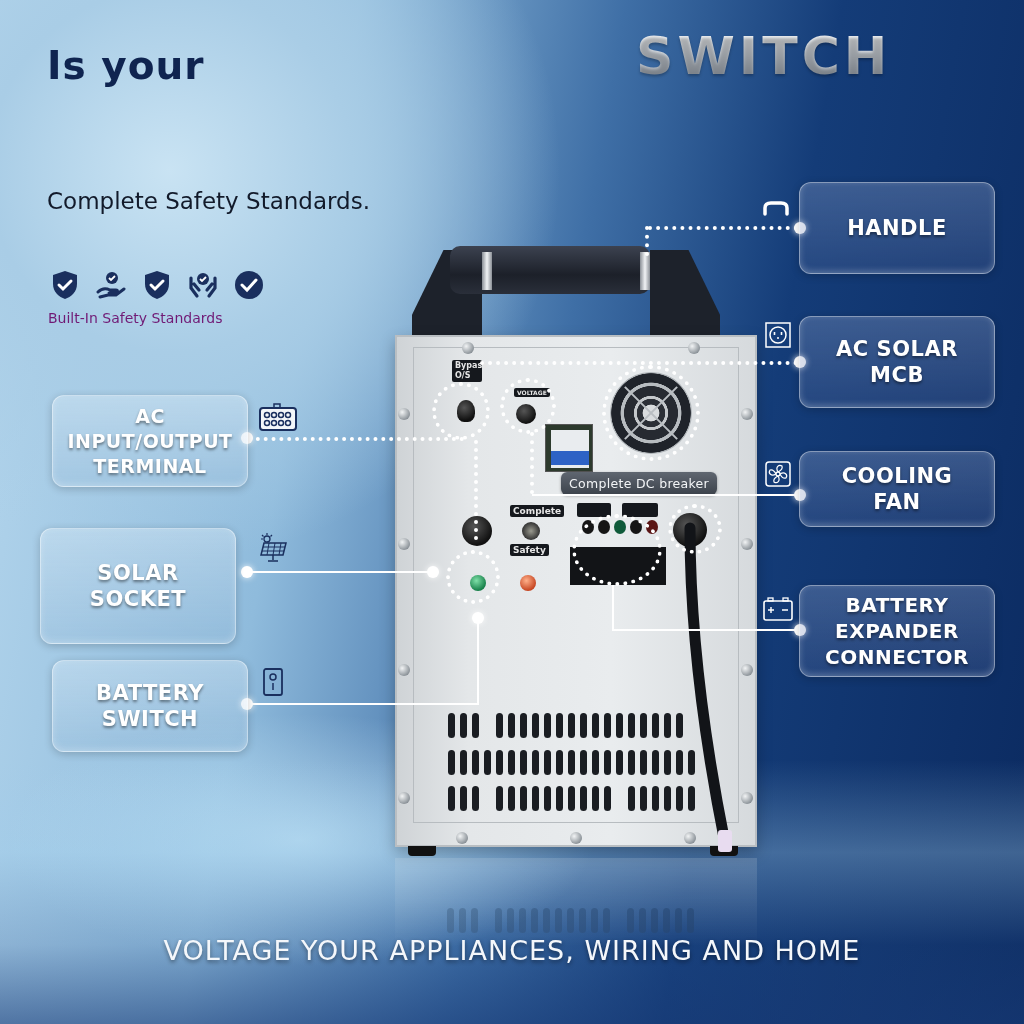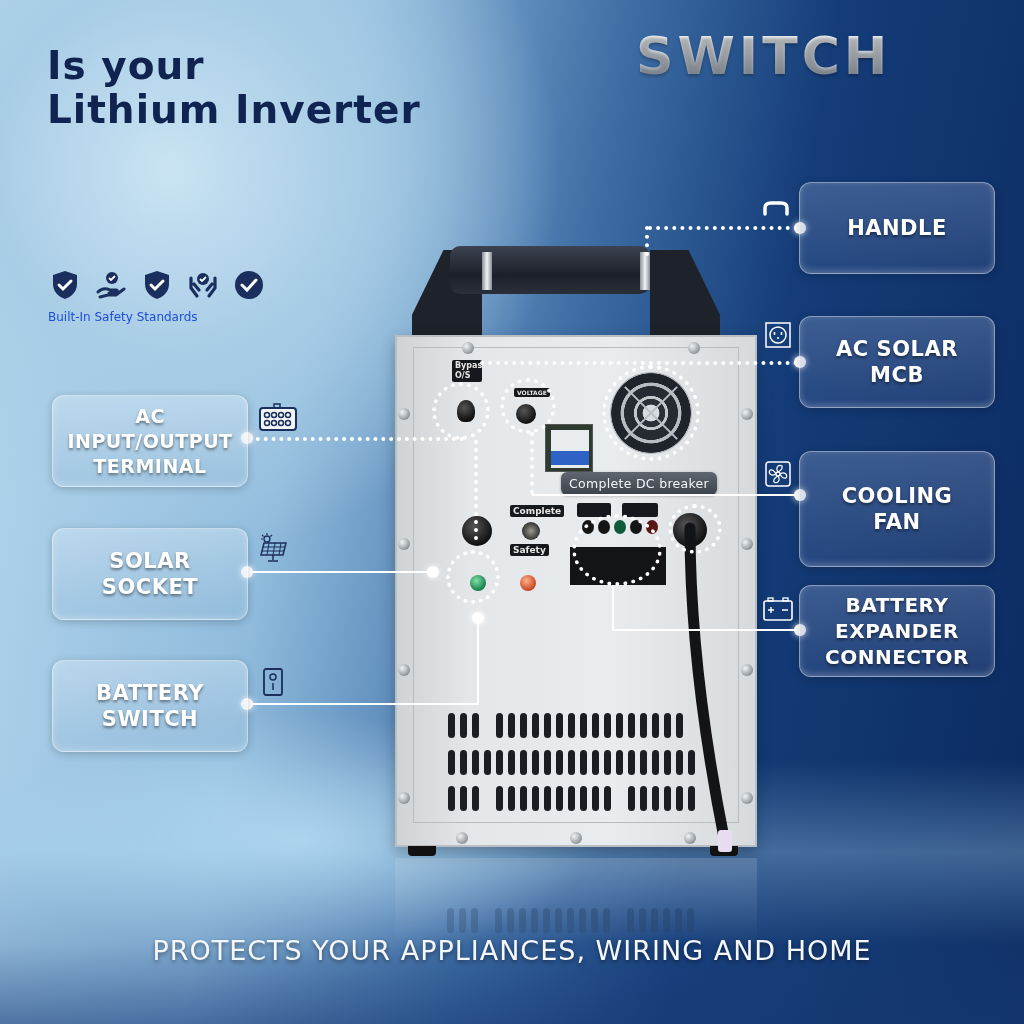--- a/index.html
+++ b/index.html
@@ -12,30 +12,30 @@
       radial-gradient(ellipse 520px 520px at 170px 170px, #c9e3f3 0%, #a9cde6 35%, rgba(120,170,210,0) 75%),
       linear-gradient(100deg, #b7d8ee 0%, #8fbbdc 30%, #3f6fa6 52%, #143c78 70%, #0b2a60 100%);
   }
   .floor-glow {
     position: absolute; left: 0; top: 760px; width: 1024px; height: 264px;
     background: linear-gradient(180deg, rgba(160,205,235,0) 0%, rgba(160,205,235,0.35) 35%, rgba(40,80,140,0.2) 70%, rgba(25,60,120,0.6) 100%);
   }
   .headline {
     position: absolute; left: 47px; top: 44px;
     font-family: "DejaVu Sans", sans-serif; font-weight: bold;
-    color: #0f2450; font-size: 39px; line-height: 44px; letter-spacing: 1px;
+    color: #0f2450; font-size: 39px; line-height: 44px; letter-spacing: 1px; text-align: right;
   }
   .subhead {
     position: absolute; left: 47px; top: 186px;
     font-family: "DejaVu Sans", sans-serif;
     color: #121a2a; font-size: 23px; line-height: 30px;
   }
   .safety-icons { position: absolute; left: 50px; top: 270px; display: flex; gap: 16px; }
   .safety-icons .ico { width: 30px; height: 30px; display: flex; align-items: center; justify-content: center; }
-  .safety-caption { position: absolute; left: 48px; top: 310px; font-size: 12px; color: #1d4ed8; }
+  .safety-caption { position: absolute; left: 48px; top: 310px; font-size: 14px; color: #701a75; }
 
   .logo {
     position: absolute; left: 636px; top: 26px;
     font-family: "DejaVu Sans", sans-serif; font-weight: bold;
     font-size: 52px; letter-spacing: 4px;
     color: #d7dde4;
     background: linear-gradient(180deg, #ffffff 0%, #c9d0d8 50%, #8e97a2 100%);
     -webkit-background-clip: text; background-clip: text; -webkit-text-fill-color: transparent;
     text-shadow: 0 2px 3px rgba(0,0,0,0.25);
   }
@@ -124,24 +124,24 @@
     text-shadow: 0 2px 4px rgba(0,0,0,0.45);
   }
 </style>
 </head>
 <body>
 
 <div class="floor-glow"></div>
 
 <div class="headline">
   <div>Is your</div>
-  <div>Lithium Inverter</div>
 </div>
 
 <div class="subhead">
+  <div>Complete Safety Standards.</div>
 </div>
 
 <div class="safety-icons">
   <span class="ico">
     <svg width="28" height="30" viewBox="0 0 28 30">
         <path d="M14 1 L26 5 V14 C26 22 20 27 14 29 C8 27 2 22 2 14 V5 Z" fill="#1a2f5e"></path>
         <path d="M8 15 L12 19 L20 11" stroke="#fff" stroke-width="3" fill="none" stroke-linecap="round"></path>
       </svg>
   </span>
   <span class="ico">
@@ -363,29 +363,29 @@
   <div class="dot" style="left:241px;top:432px"></div>
   <div class="dot" style="left:241px;top:566px"></div>
   <div class="dot" style="left:241px;top:698px"></div>
   <div class="dot" style="left:427px;top:566px"></div>
   <div class="dot" style="left:472px;top:612px"></div>
 </div>
 
 <div class="card left-side" style="left:52px;top:395px;width:196px;height:92px;font-size:19px;line-height:25px">AC
 INPUT/OUTPUT
 TERMINAL</div>
-<div class="card left-side" style="left:52px;top:528px;width:196px;height:92px">SOLAR
+<div class="card left-side" style="left:40px;top:528px;width:196px;height:116px">SOLAR
 SOCKET</div>
 <div class="card left-side" style="left:52px;top:660px;width:196px;height:92px">BATTERY
 SWITCH</div>
 
 <div class="card dark" style="left:799px;top:182px;width:196px;height:92px">HANDLE</div>
 <div class="card dark" style="left:799px;top:316px;width:196px;height:92px">AC SOLAR
 MCB</div>
-<div class="card dark" style="left:799px;top:451px;width:196px;height:116px">COOLING
+<div class="card dark" style="left:799px;top:451px;width:196px;height:76px">COOLING
 FAN</div>
 <div class="card dark" style="left:799px;top:585px;width:196px;height:92px;font-size:20px;line-height:26px">BATTERY
 EXPANDER
 CONNECTOR</div>
 
 <svg class="side-icon" style="left:258px;top:402px;width:40px;height:30px" viewBox="0 0 40 30">
   <rect x="16" y="2" width="6" height="4" fill="none" stroke="#1a2f5e" stroke-width="1.5"></rect>
   <rect x="2" y="6" width="36" height="22" rx="3" fill="#f3f6f9" stroke="#1a2f5e" stroke-width="2"></rect>
   <g fill="none" stroke="#1a2f5e" stroke-width="1.5">
     <circle cx="9" cy="13" r="2.5"></circle>
@@ -424,13 +424,13 @@
   <circle cx="13" cy="13" r="2" fill="none" stroke="#ffffff" stroke-width="1.3"></circle>
   <path d="M13 11 C10 6 14 3 17 5 C18 8 15 10 13 11 M15 13 C20 10 23 14 21 17 C18 18 16 15 15 13 M13 15 C16 20 12 23 9 21 C8 18 11 16 13 15 M11 13 C6 16 3 12 5 9 C8 8 10 11 11 13" fill="none" stroke="#ffffff" stroke-width="1.2"></path>
 </svg>
 <svg class="side-icon" style="left:763px;top:597px;width:30px;height:24px" viewBox="0 0 30 24">
   <rect x="5" y="1" width="5" height="3" fill="none" stroke="#ffffff" stroke-width="1.3"></rect>
   <rect x="20" y="1" width="5" height="3" fill="none" stroke="#ffffff" stroke-width="1.3"></rect>
   <rect x="1" y="4" width="28" height="19" rx="2" fill="none" stroke="#ffffff" stroke-width="1.6"></rect>
   <path d="M5 13 H11 M8 10 V16 M19 13 H25" stroke="#ffffff" stroke-width="1.4"></path>
 </svg>
 
-<div class="tagline">PROTECTS YOUR APPLIANCES, WIRING AND HOME</div>
+<div class="tagline">VOLTAGE YOUR APPLIANCES, WIRING AND HOME</div>
 
 </body></html>

